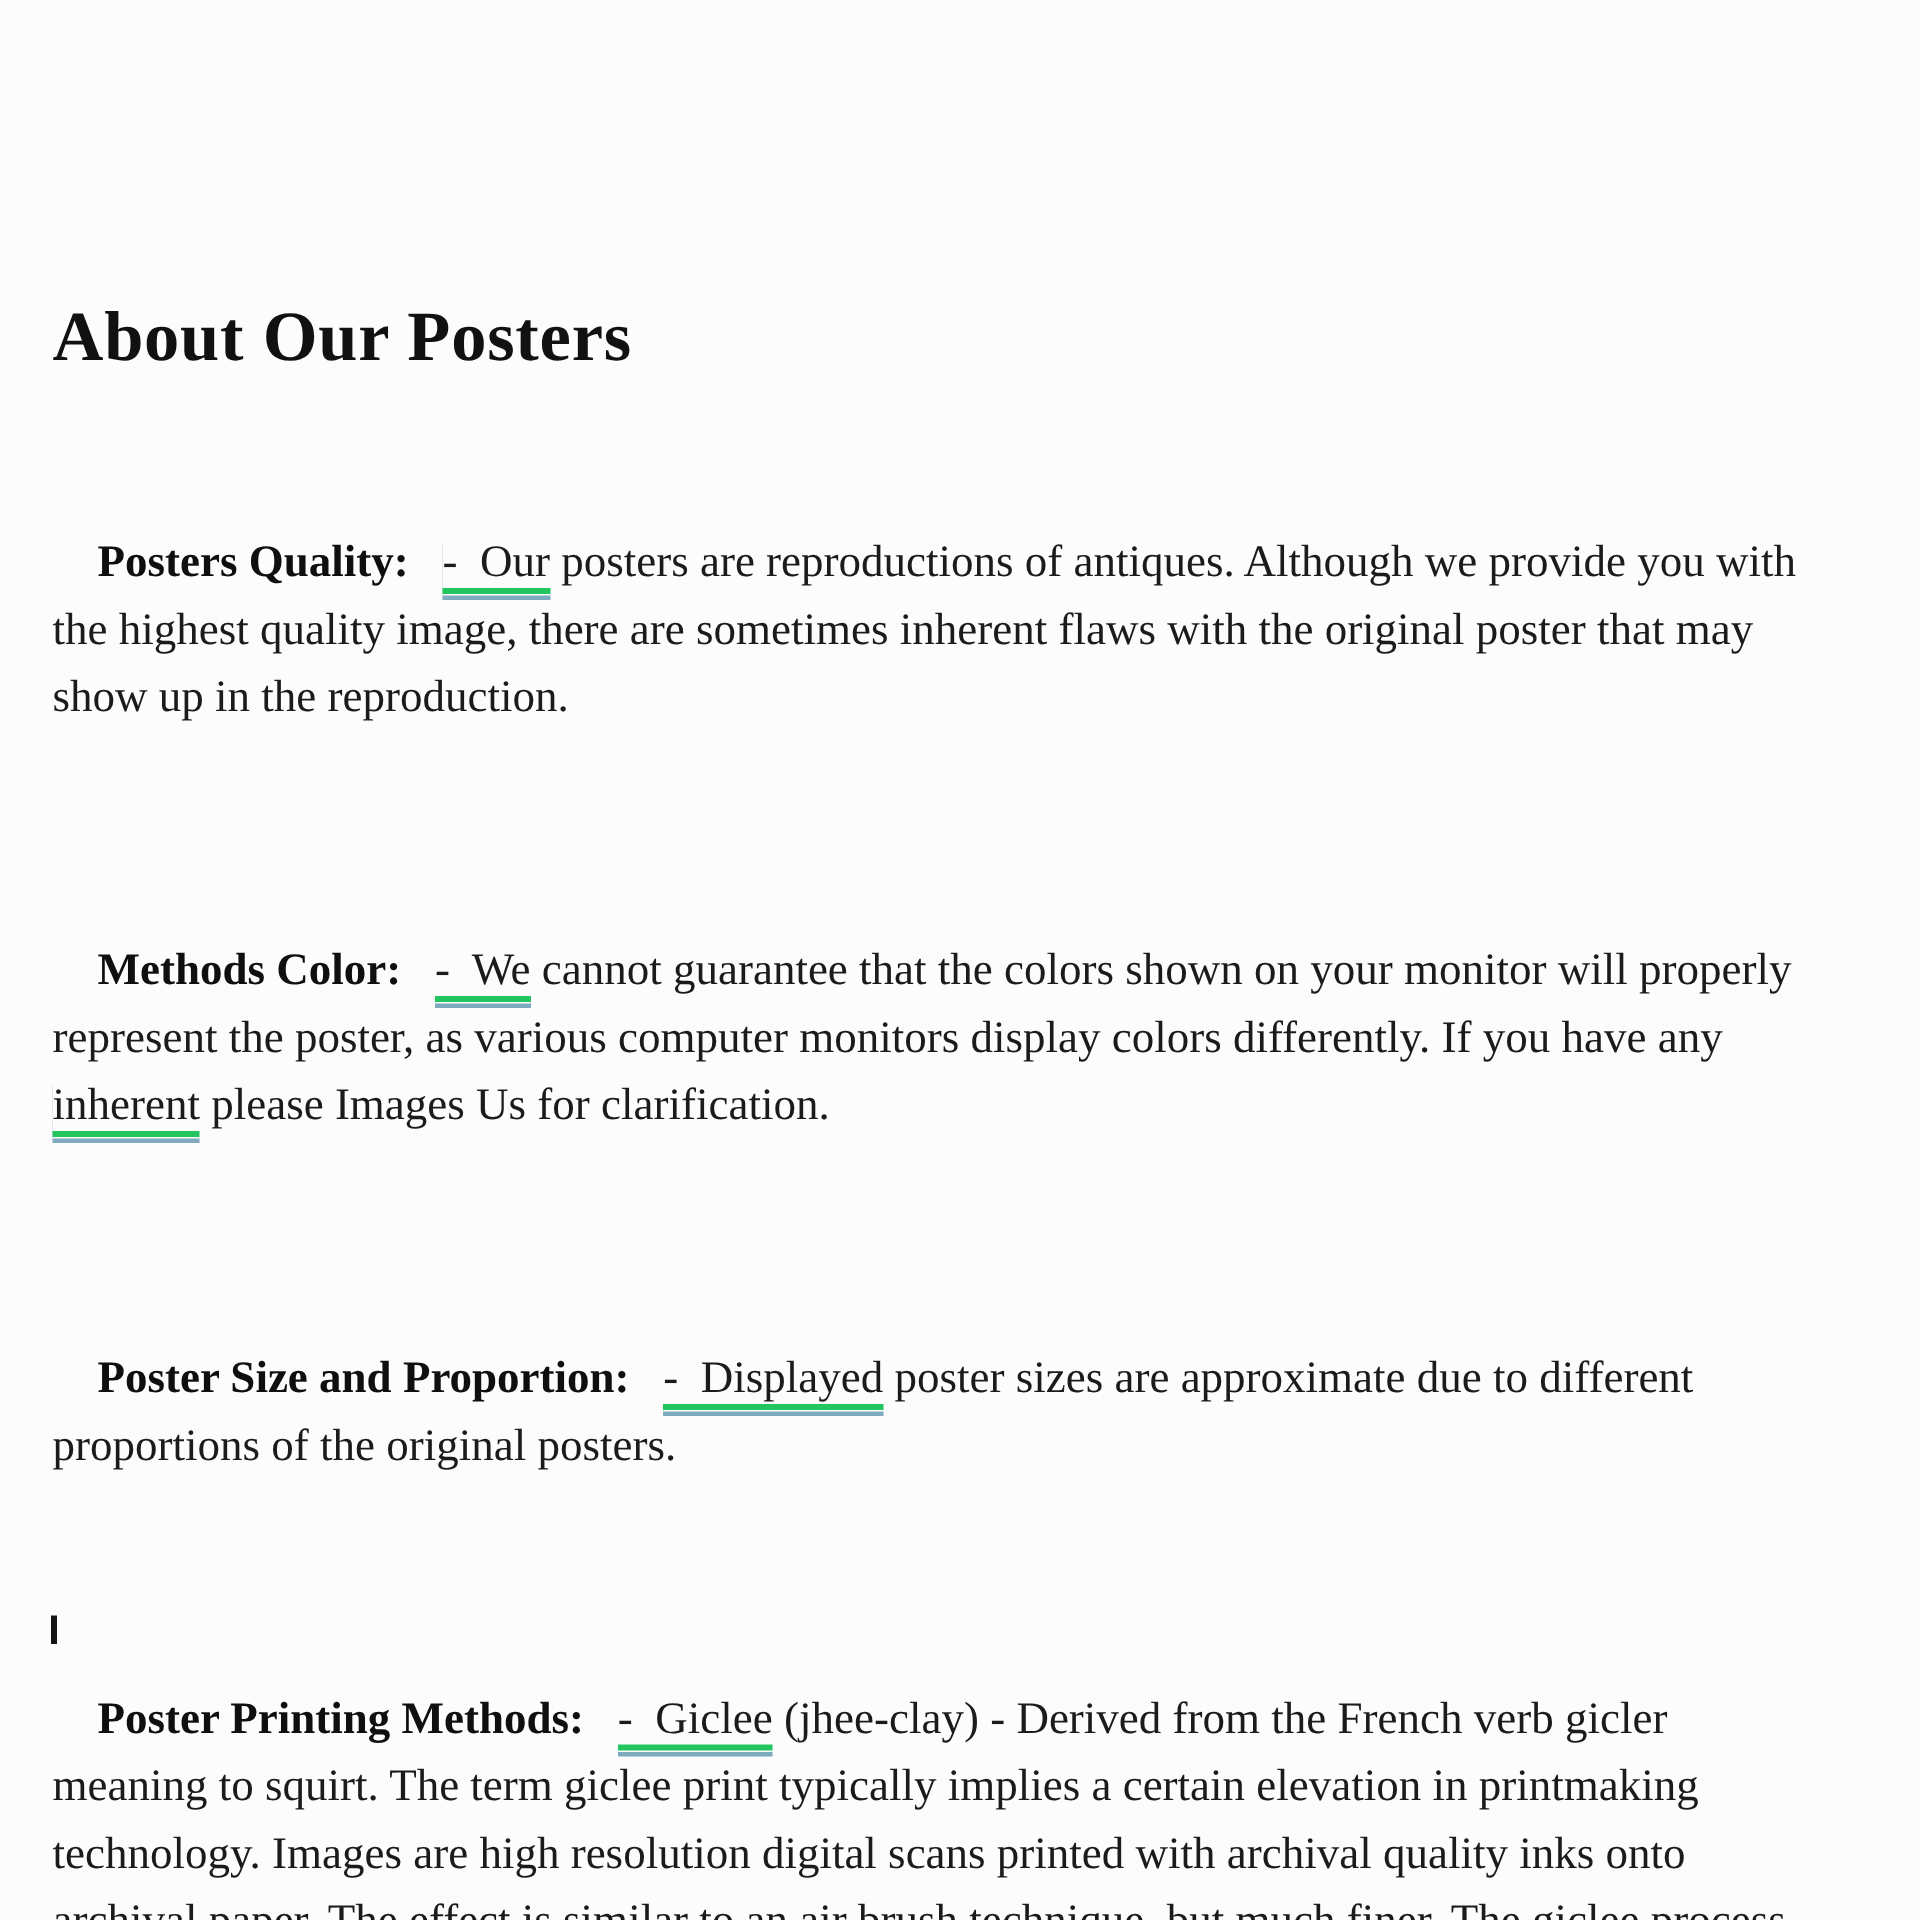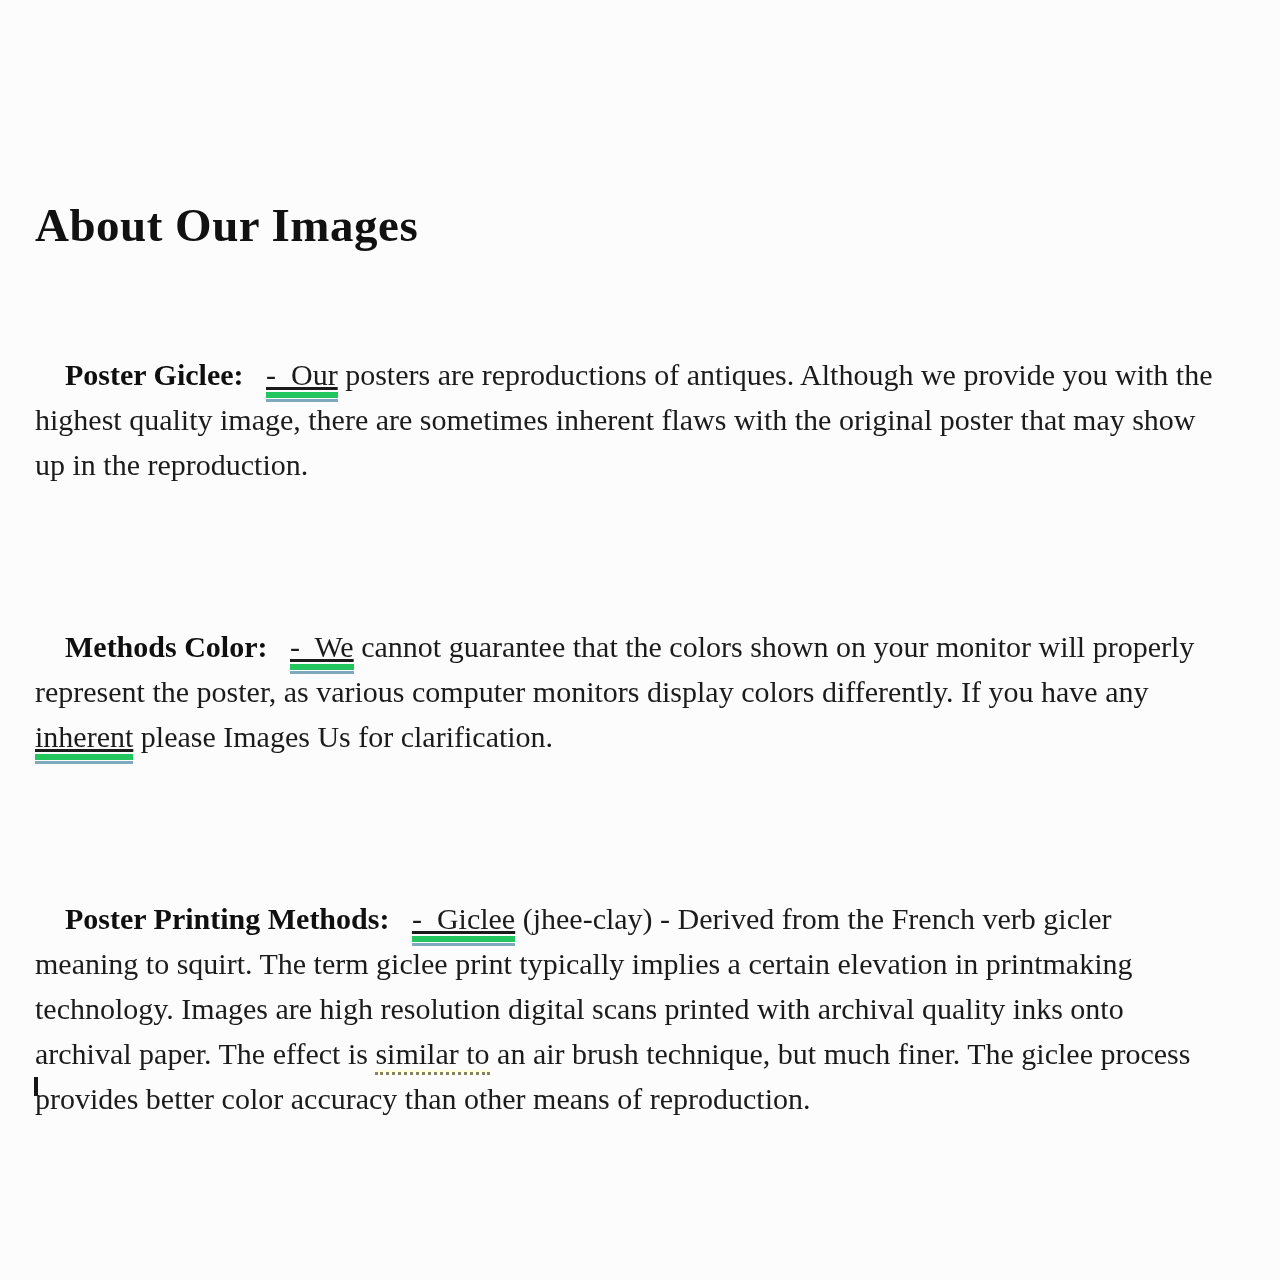--- a/index.html
+++ b/index.html
@@ -30,24 +30,23 @@
   p.para {
     font-size: 30px;
     line-height: 45px;
     margin: 0 0 47px 0;
     white-space: pre-wrap;
     max-width: 1182px;
   }
   .b { font-weight: bold; color: #0f0f0f; }
   
   .dbl {
-    border-bottom: 6px solid #22c55e;
+    border-bottom: 4px solid #22c55e;
     box-shadow: 0 1px 0 #fcfcfc, 0 4px 0 #7fa9bd;
     padding-bottom: 1px;
-    text-decoration: underline;
   }
   
   .sq {
     text-decoration-style: wavy;
     text-decoration-color: #a04240;
     text-decoration-thickness: 2px;
     text-underline-offset: 5px;
   }
   
   .dot {
@@ -62,30 +61,33 @@
     width: 4px;
     height: 19px;
     background: #151515;
   }
 </style>
 </head>
 <body>
 
 <div class="page">
 
-  <h1 class="doc-title">About Our Images</h1>
+  <h1 class="doc-title">About Our Posters</h1>
 
   <p class="para">
-    <span class="b">Poster Giclee:</span><span>   </span><span class="dbl">-  Our</span><span> posters are reproductions of antiques. Although we provide you with the highest quality image, there are sometimes inherent flaws with the original poster that may show up in the reproduction.</span>
+    <span class="b">Posters Quality:</span><span>   </span><span class="dbl">-  Our</span><span> posters are reproductions of antiques. Although we provide you with the highest quality image, there are sometimes inherent flaws with the original poster that may show up in the reproduction.</span>
   </p>
 
   <p class="para">
     <span class="b">Methods Color:</span><span>   </span><span class="dbl">-  We</span><span> cannot guarantee that the colors shown on your monitor will properly represent the poster, as various computer monitors display colors differently. If you have any </span><span class="dbl">inherent</span><span> please Images Us for clarification.</span>
   </p>
 
+  <p class="para">
+    <span class="b">Poster Size and Proportion:</span><span>   </span><span class="dbl">-  Displayed</span><span> poster sizes are approximate due to different proportions of the original posters.</span>
+  </p>
 
   <p class="para">
     <span class="b">Poster Printing Methods:</span><span>   </span><span class="dbl">-  Giclee</span><span> (</span><span class="sq">jhee</span><span>-clay) - Derived from the French verb </span><span class="sq">gicler</span><span> meaning to squirt. The term giclee print typically implies a certain elevation in printmaking technology. Images are high resolution digital scans printed with archival quality inks onto archival paper. The effect is </span><span class="dot">similar to</span><span> an air brush technique, but much finer. The giclee process provides better color accuracy than other means of reproduction.</span>
   </p>
 
   <div class="cursor-artifact"></div>
 
 </div>
 
 </body></html>

